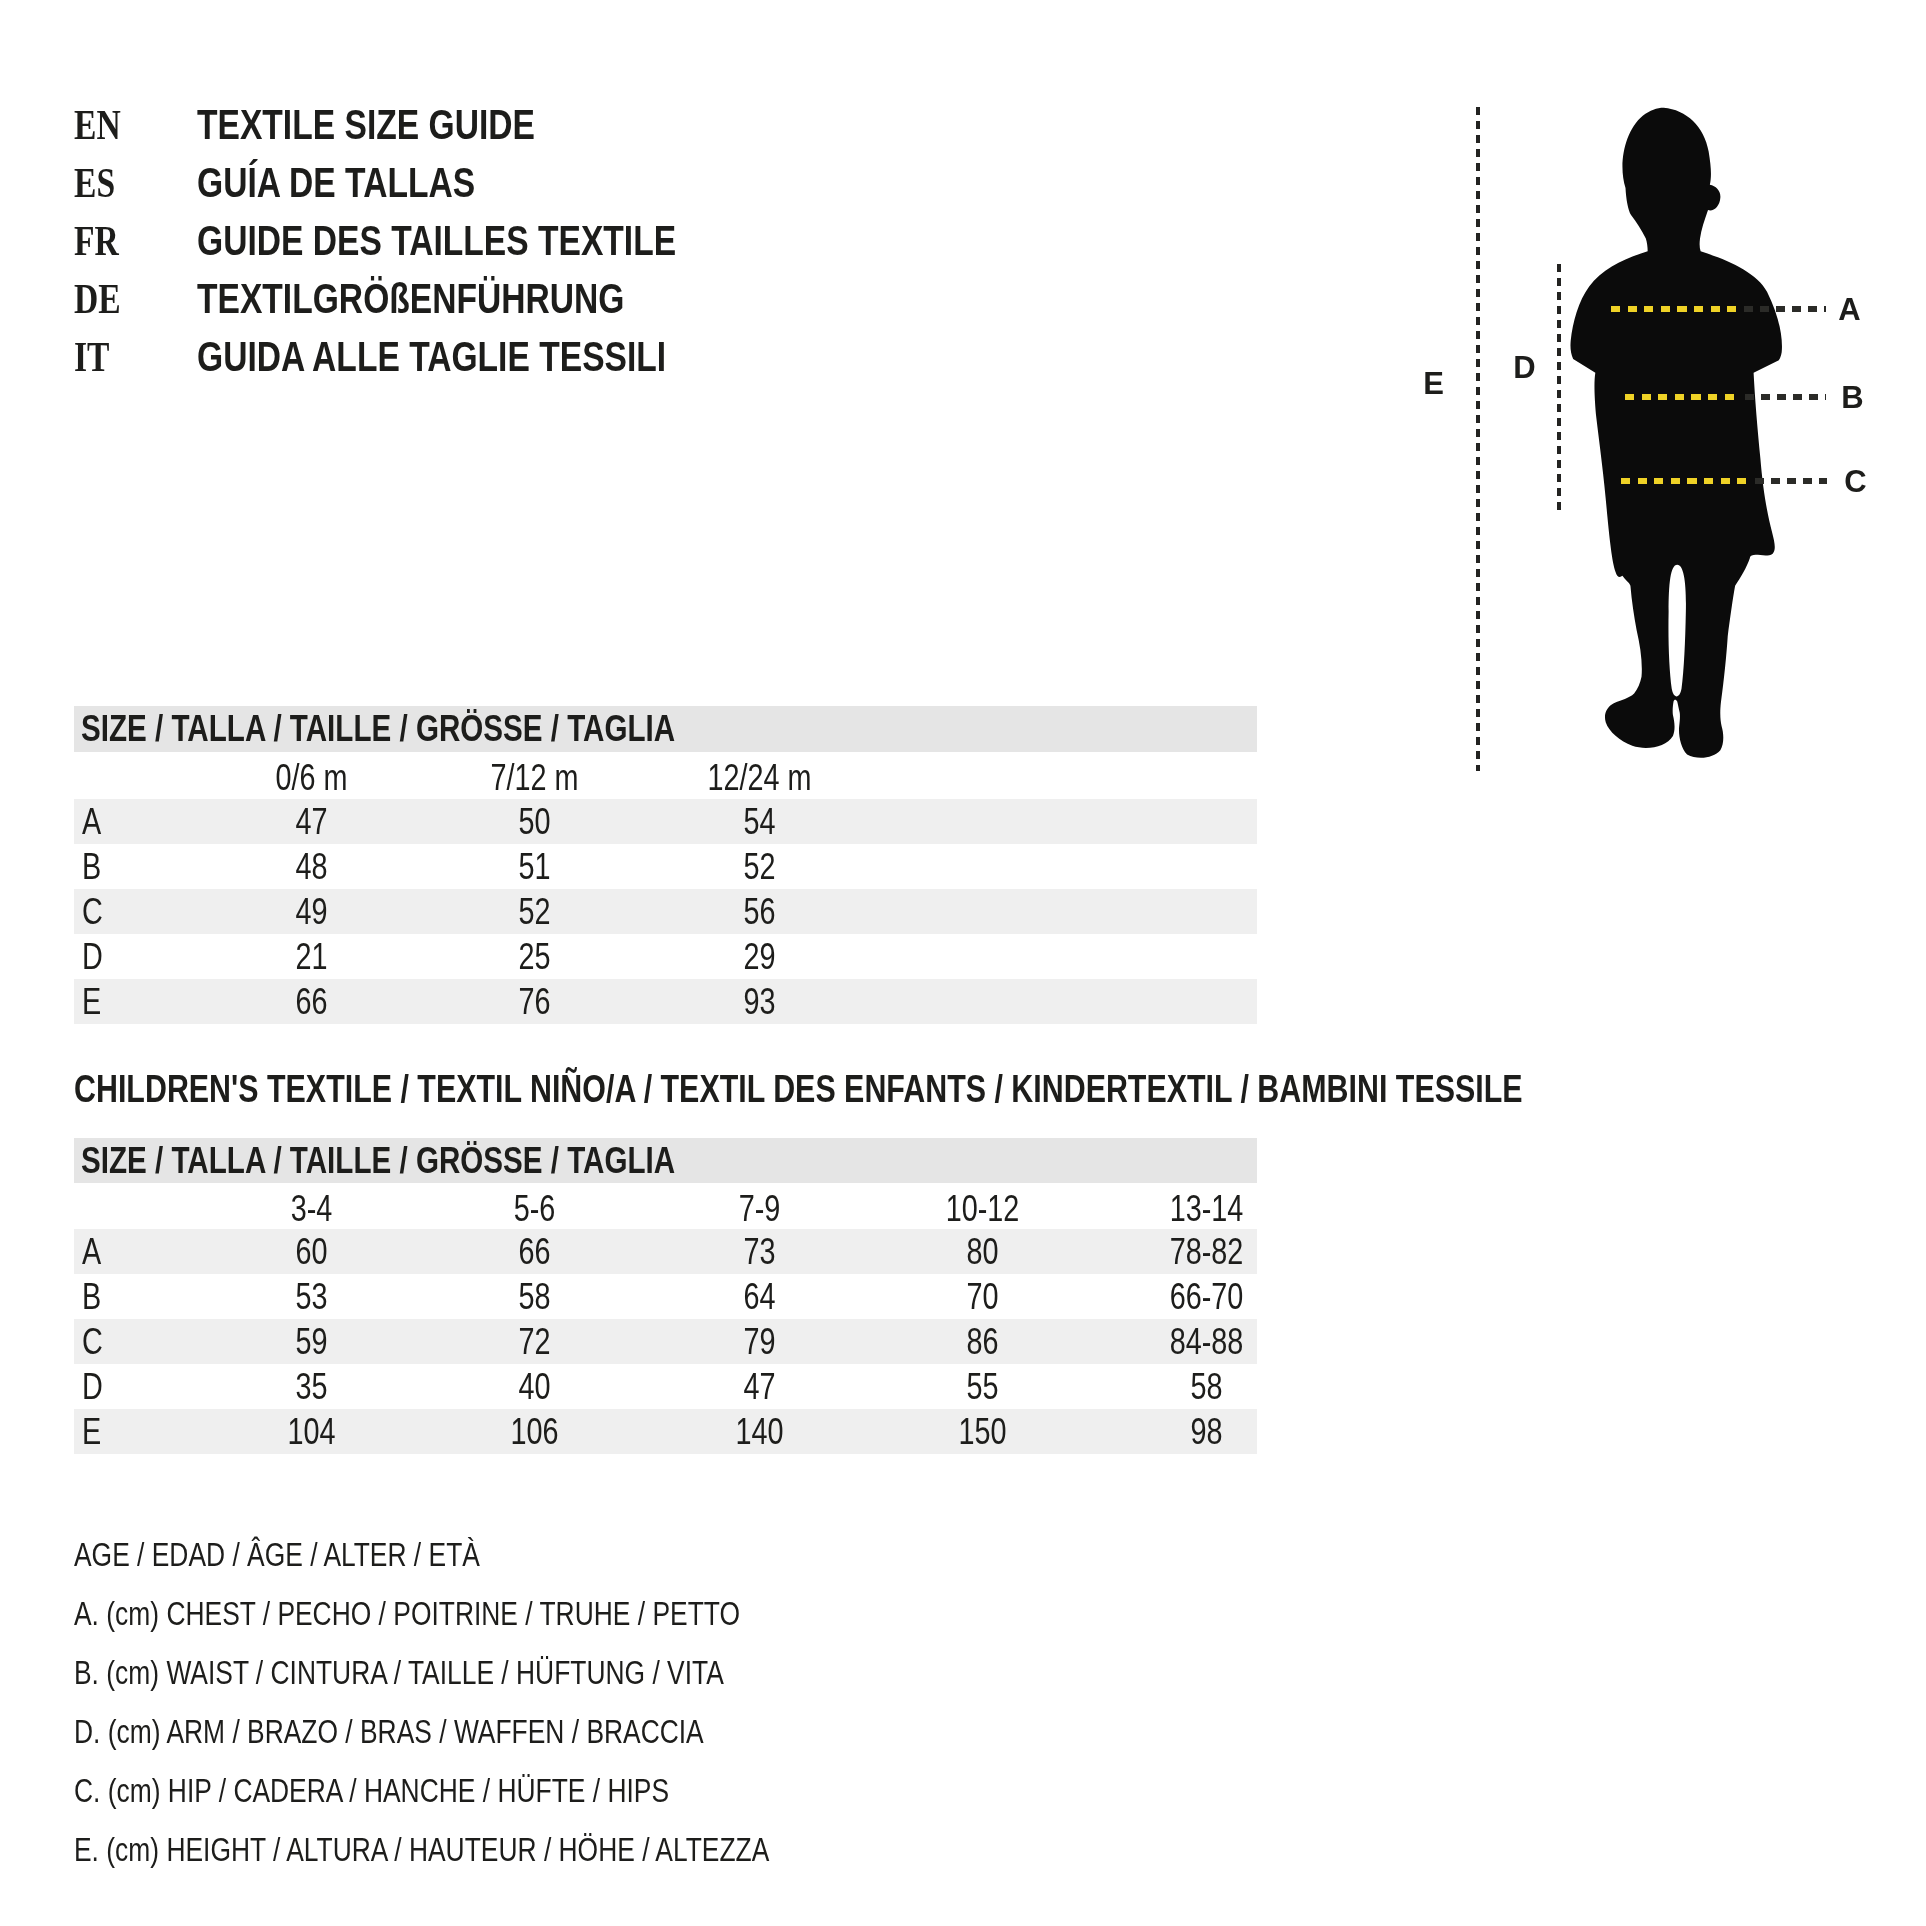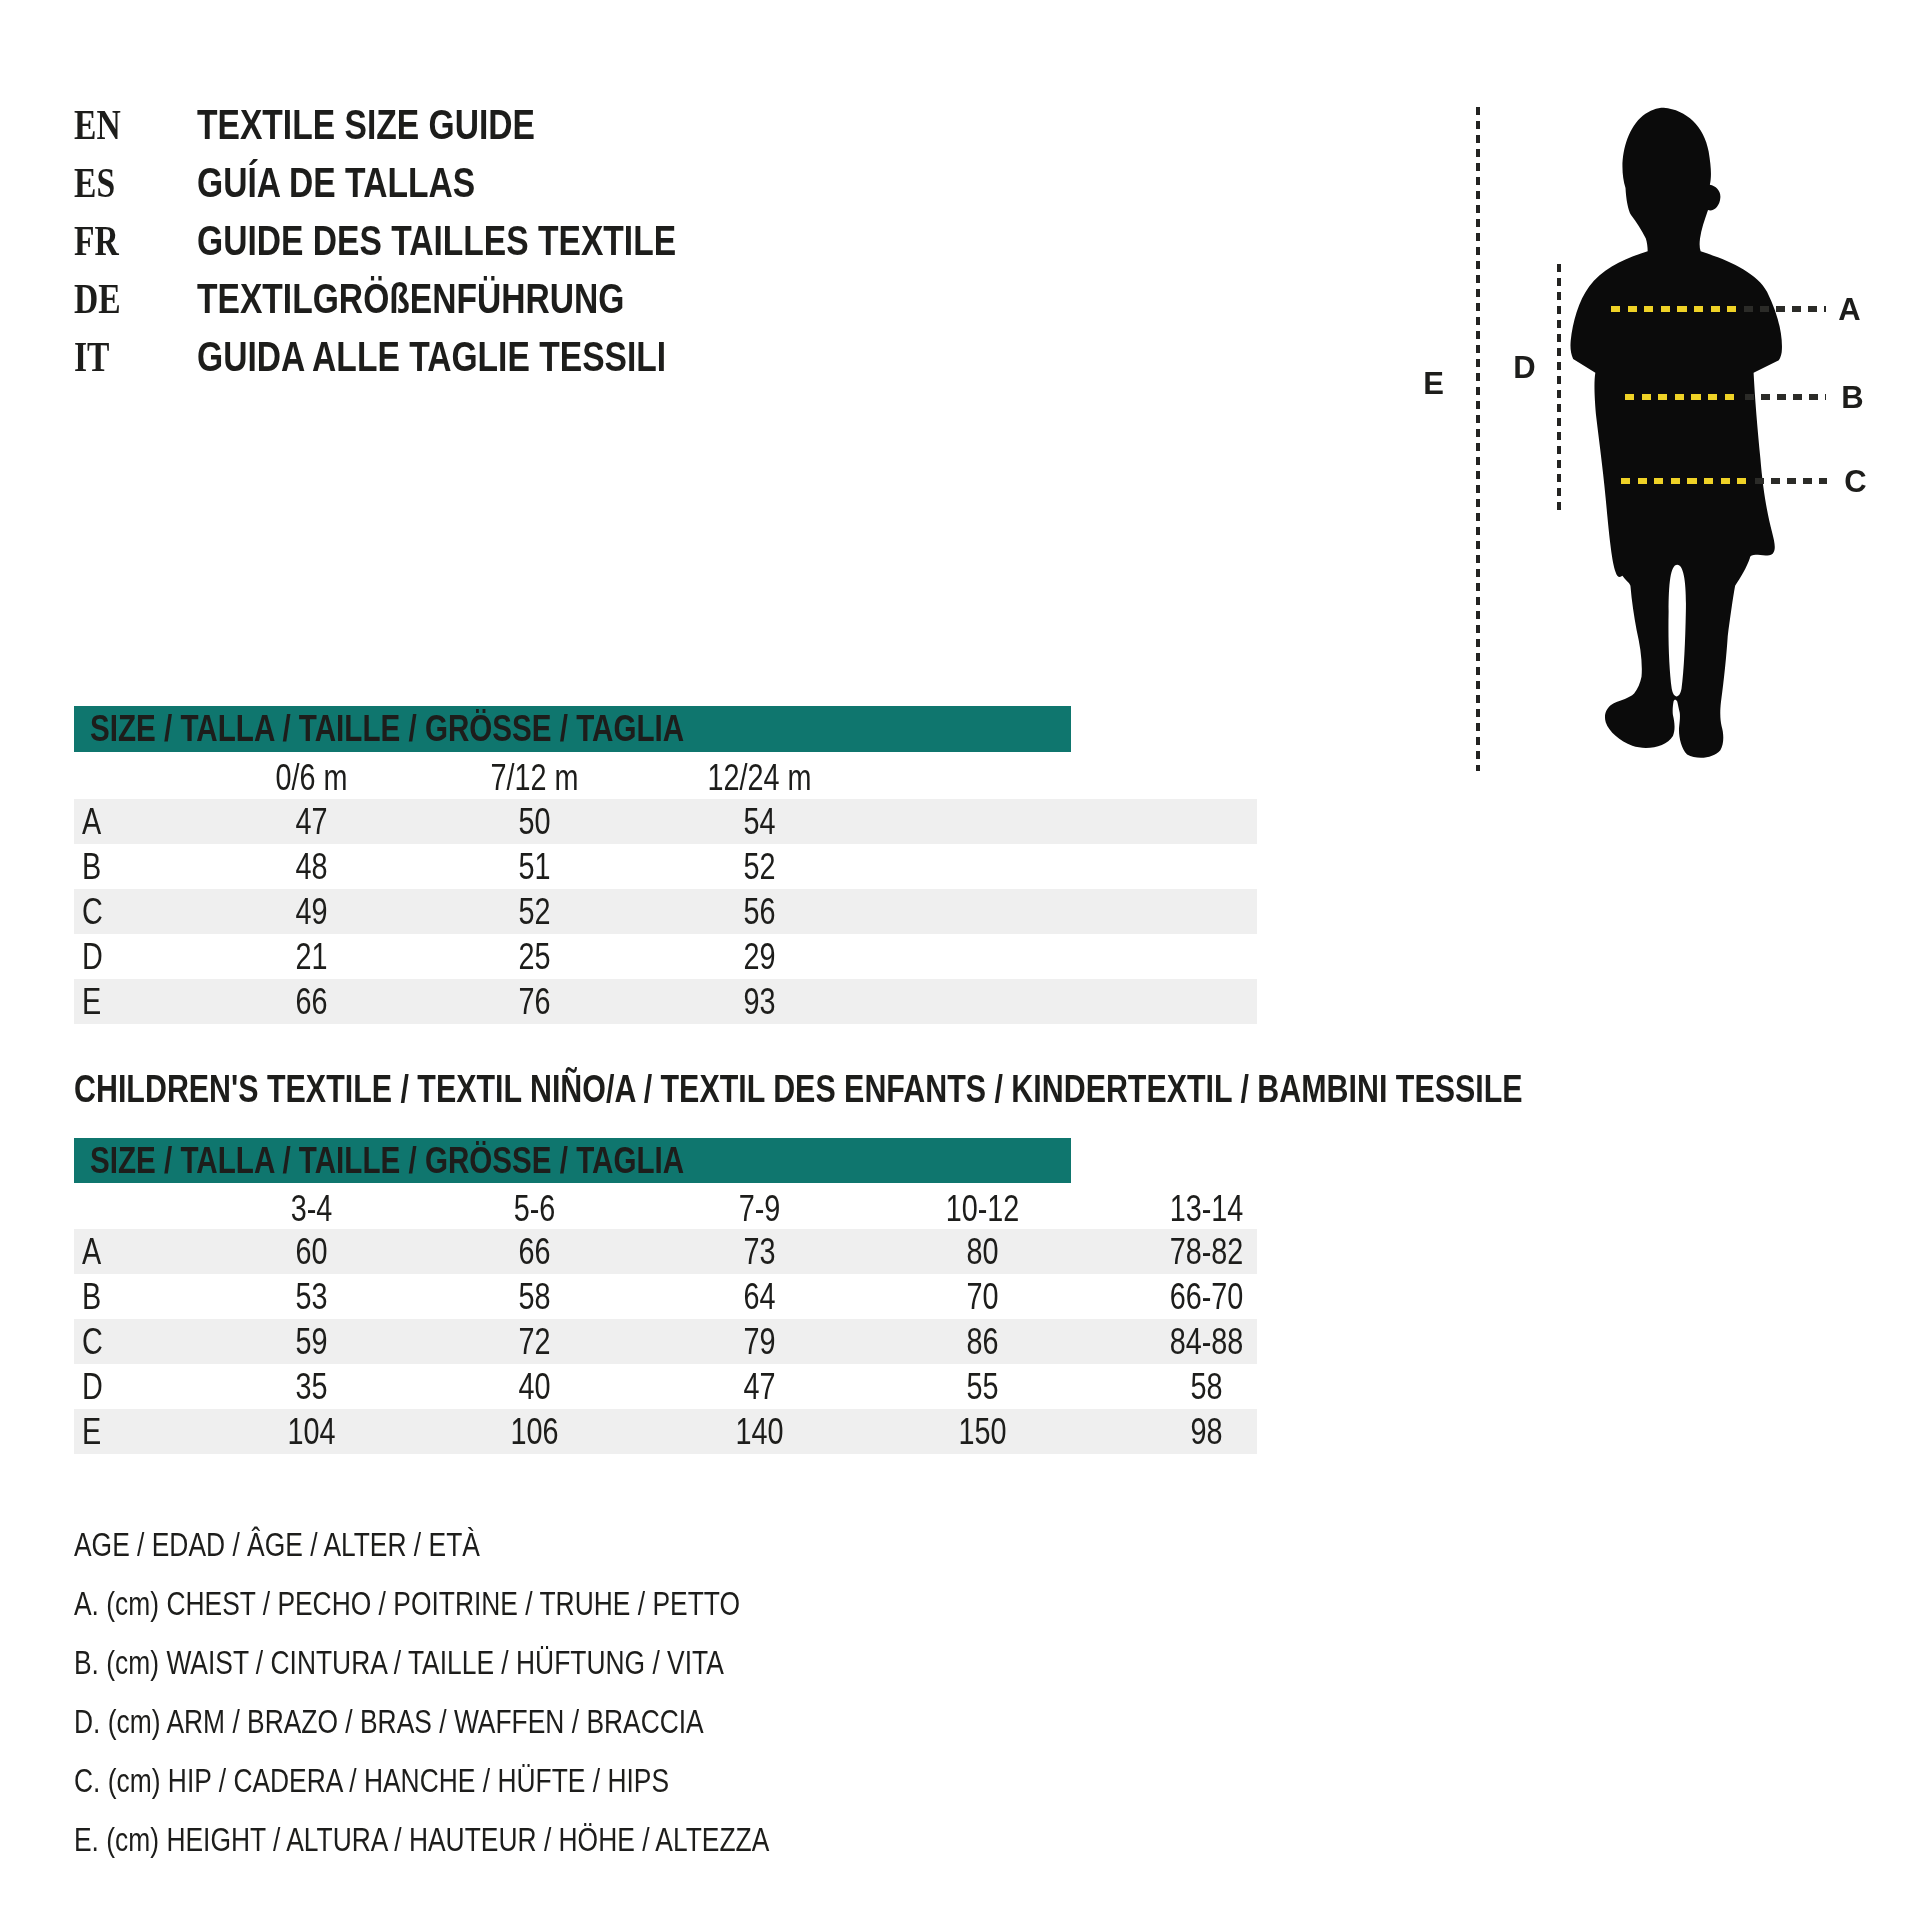--- a/index.html
+++ b/index.html
@@ -22,38 +22,38 @@
   .fig-label{position:absolute;font-weight:bold;font-size:31px;line-height:41px;text-align:center;width:49px;}
   .e-label{left:1412px;top:363px;width:43px;}
   .d-label{left:1503px;top:347px;width:43px;}
   .hdash{position:absolute;height:6.2px;}
   .hdash.yellow{background:repeating-linear-gradient(90deg,#EFD226 0 9.2px,transparent 9.2px 16.6px);}
   .hdash.dark{background:repeating-linear-gradient(90deg,#2B2B28 0 8.6px,transparent 8.6px 16px);}
   .silhouette{position:absolute;left:1568px;top:106px;width:216px;height:662px;}
 
   
   .sec-title{position:absolute;left:74px;font-weight:bold;font-size:38px;line-height:38px;}
-  .size-bar{position:absolute;left:74px;width:997px;background:#0f766e;font-weight:bold;font-size:37px;padding-left:16px;box-sizing:border-box;}
+  .size-bar{position:absolute;left:74px;width:1183px;background:#e5e5e5;font-weight:bold;font-size:37px;padding-left:7px;box-sizing:border-box;}
   .bar-babies{top:706px;height:46px;line-height:46px;}
   .bar-children{top:1138px;height:45px;line-height:45px;}
   .colrow{position:absolute;left:74px;width:1183px;height:41px;line-height:41px;font-size:36px;}
   .colrow-babies{top:757px;}
   .colrow-children{top:1188px;}
   .rows{position:absolute;left:74px;width:1183px;}
   .rows-babies{top:799px;}
   .rows-children{top:1229px;}
   .trow{position:relative;height:45px;line-height:45px;font-size:36px;}
   .trow:nth-child(odd){background:#EFEFEF;}
   .rlabel{position:absolute;left:8px;top:0;}
   .cell{position:absolute;top:0;width:185px;text-align:center;white-space:nowrap;}
   .c0{left:145px;} .c1{left:368px;} .c2{left:593px;} .c3{left:816px;} .c4{left:1040px;}
 
   
   .legend{position:absolute;left:74px;top:1515px;}
-  .legend-row{display:flex;align-items:center;height:59px;font-size:33px;}
+  .legend-row{display:flex;align-items:flex-end;height:59px;font-size:33px;}
 </style>
 </head>
 <body>
 
 <div class="canvas">
 
   <div class="lang-block">
     <div class="lang-row">
       <span class="lang-code"><span class="cn">EN</span></span>
       <span class="cn">TEXTILE SIZE GUIDE</span>

